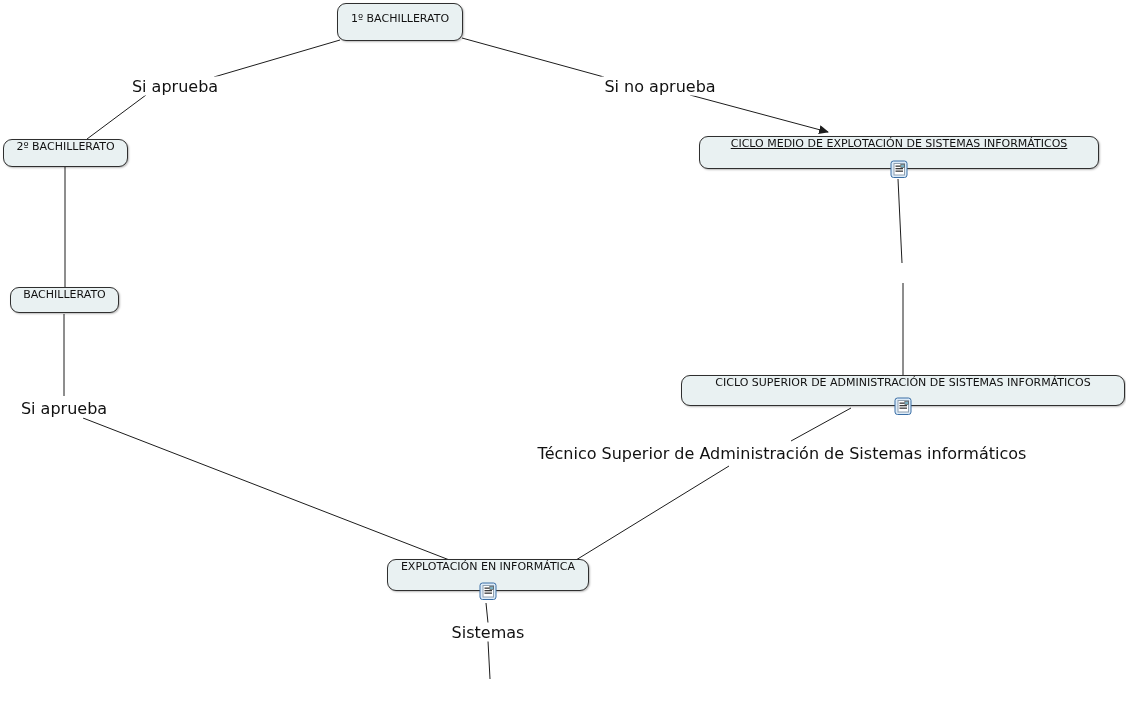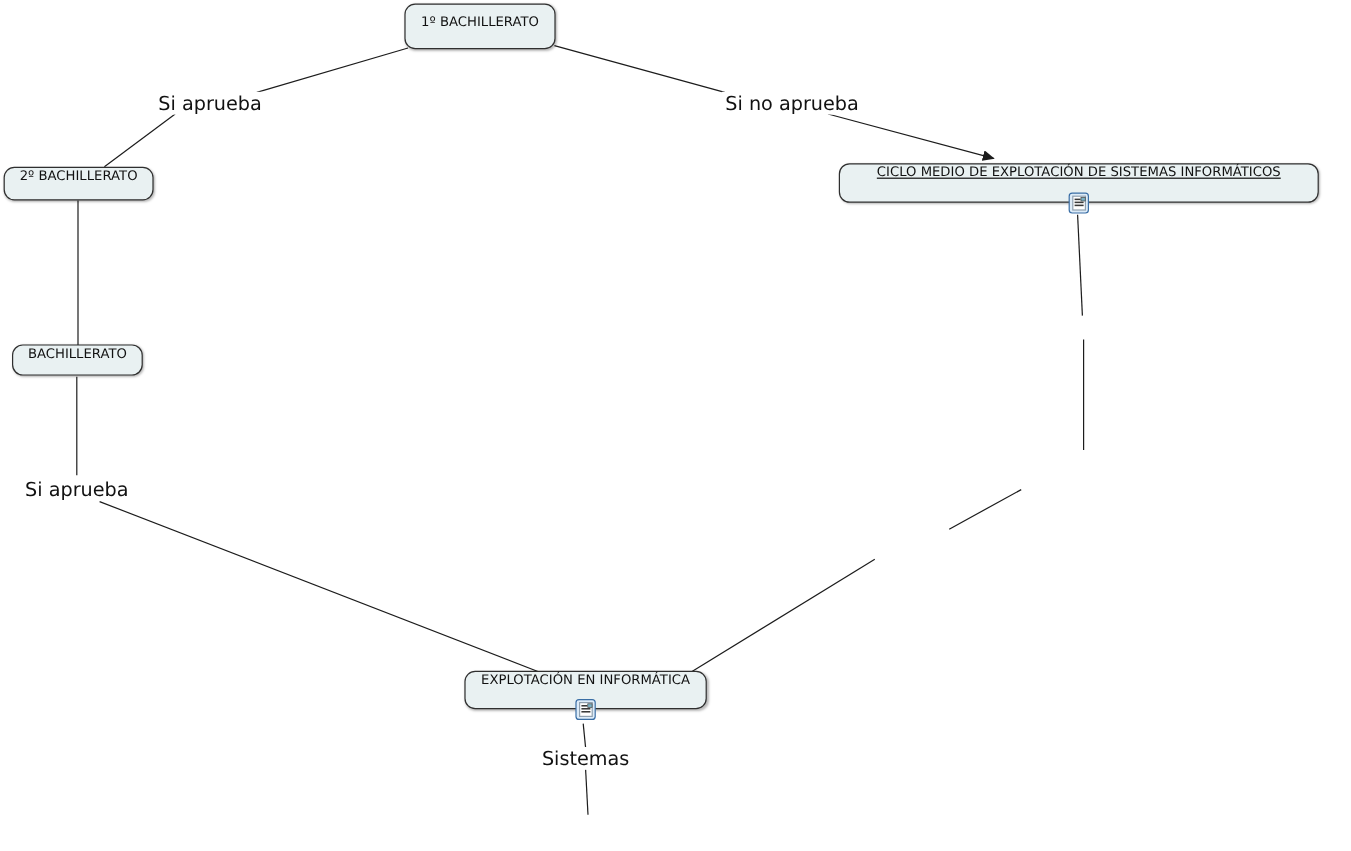--- a/index.html
+++ b/index.html
@@ -88,34 +88,48 @@
         <rect x="1" y="1" width="16" height="16.5" rx="2.5" fill="#dcebf8" stroke="#3a6ea5"></rect>
         <rect x="4" y="3.5" width="10.5" height="11.5" fill="#ffffff" stroke="#8fa0b0"></rect>
         <rect x="5.5" y="5.5" width="5" height="1.3" fill="#3a3a3a"></rect>
         <rect x="5.5" y="8" width="7.5" height="1.3" fill="#3a3a3a"></rect>
         <rect x="5.5" y="10.5" width="7.5" height="1.3" fill="#3a3a3a"></rect>
         <rect x="10.8" y="4.5" width="3.6" height="3" fill="#79b0c4" stroke="#4a4a4a" stroke-width="0.6"></rect>
       </svg>
     </span>
   </div>
 
+  <div class="node" id="n5">
+    <span>CICLO SUPERIOR DE ADMINISTRACIÓN DE SISTEMAS INFORMÁTICOS</span>
+    <span class="res">
+      <svg width="18" height="19" viewBox="0 0 18 19">
+        <rect x="1" y="1" width="16" height="16.5" rx="2.5" fill="#dcebf8" stroke="#3a6ea5"></rect>
+        <rect x="4" y="3.5" width="10.5" height="11.5" fill="#ffffff" stroke="#8fa0b0"></rect>
+        <rect x="5.5" y="5.5" width="5" height="1.3" fill="#3a3a3a"></rect>
+        <rect x="5.5" y="8" width="7.5" height="1.3" fill="#3a3a3a"></rect>
+        <rect x="5.5" y="10.5" width="7.5" height="1.3" fill="#3a3a3a"></rect>
+        <rect x="10.8" y="4.5" width="3.6" height="3" fill="#79b0c4" stroke="#4a4a4a" stroke-width="0.6"></rect>
+      </svg>
+    </span>
+  </div>
 
   <div class="node" id="n6">
     <span>EXPLOTACIÓN EN INFORMÁTICA</span>
     <span class="res">
       <svg width="18" height="19" viewBox="0 0 18 19">
         <rect x="1" y="1" width="16" height="16.5" rx="2.5" fill="#dcebf8" stroke="#3a6ea5"></rect>
         <rect x="4" y="3.5" width="10.5" height="11.5" fill="#ffffff" stroke="#8fa0b0"></rect>
         <rect x="5.5" y="5.5" width="5" height="1.3" fill="#3a3a3a"></rect>
         <rect x="5.5" y="8" width="7.5" height="1.3" fill="#3a3a3a"></rect>
         <rect x="5.5" y="10.5" width="7.5" height="1.3" fill="#3a3a3a"></rect>
         <rect x="10.8" y="4.5" width="3.6" height="3" fill="#79b0c4" stroke="#4a4a4a" stroke-width="0.6"></rect>
       </svg>
     </span>
   </div>
 
 
   <div class="lph" id="l1">Si aprueba</div>
   <div class="lph" id="l2">Si no aprueba</div>
+  <div class="lph" id="l4">Técnico Superior de Administración de Sistemas informáticos</div>
   <div class="lph" id="l5">Si aprueba</div>
   <div class="lph" id="l6">Sistemas</div>
 
 </div>
 
 </body></html>

